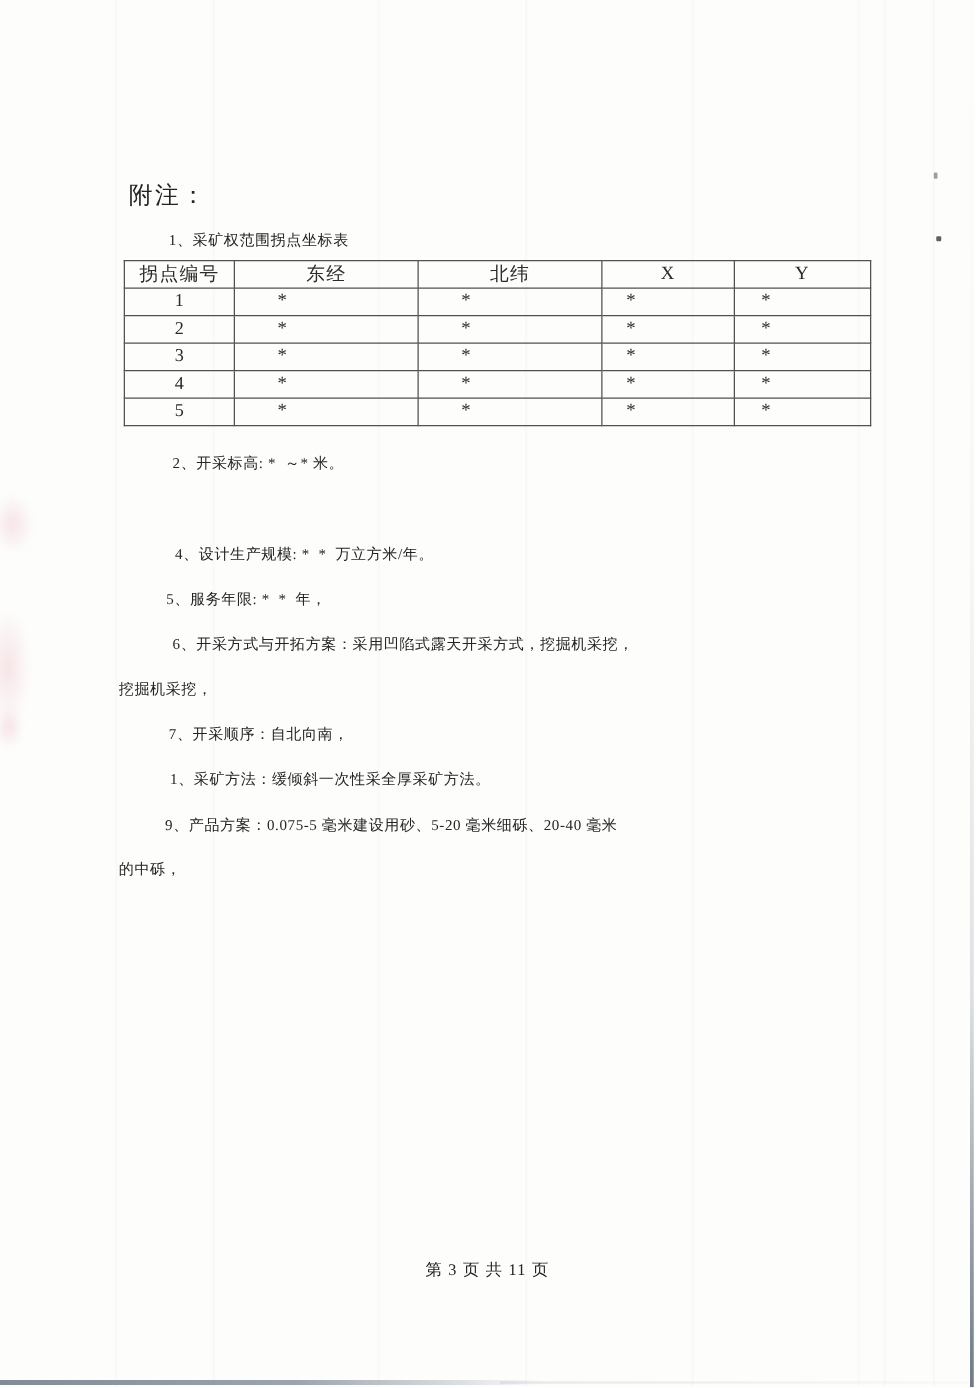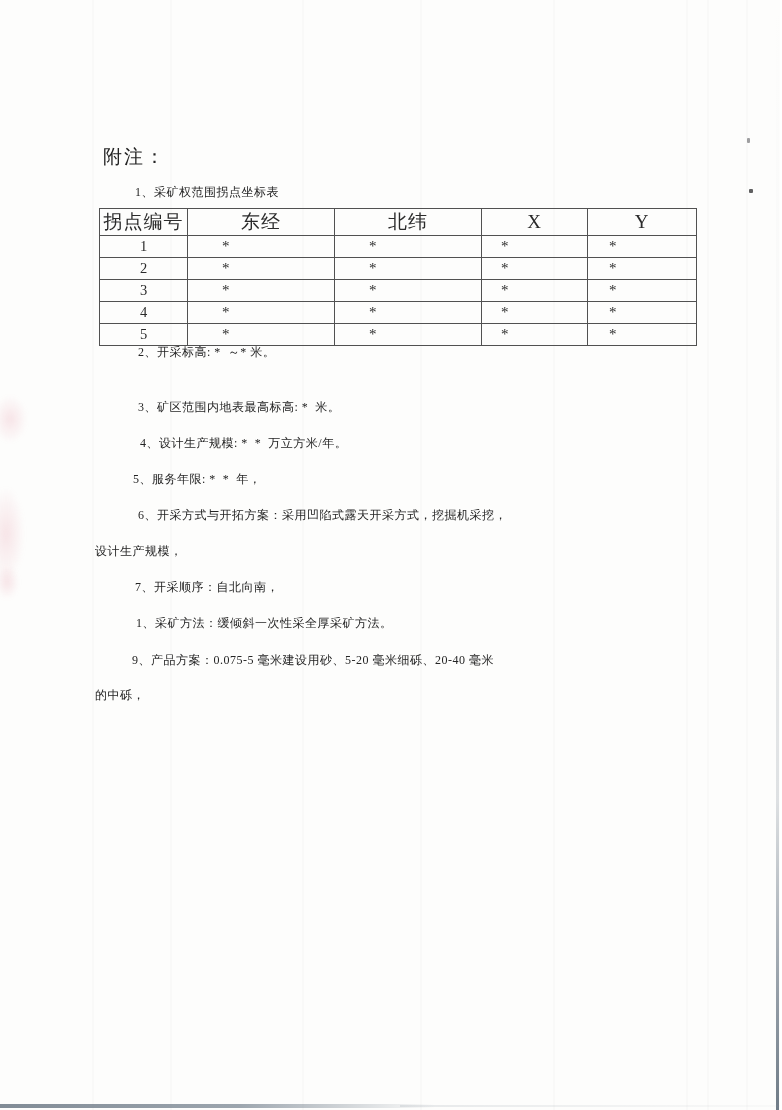--- a/index.html
+++ b/index.html
@@ -89,21 +89,21 @@
     left: 99px;
     top: 208px;
     width: 597px;
     border-collapse: collapse;
     table-layout: fixed;
   }
   .coord-table td {
     border: 1px solid #515151;
     height: 21px;
     padding: 0;
-    font-size: 19px;
+    font-size: 15px;
     color: #2b2b2b;
     overflow: hidden;
   }
   .coord-table td.hdr { text-align: center; letter-spacing: 1px; }
   .coord-table td.num { text-align: center; font-size: 14.5px; }
   .coord-table td.star { text-align: left; font-size: 15px; }
   .coord-table td.star.east  { padding-left: 34px; }
   .coord-table td.star.north { padding-left: 34px; }
   .coord-table td.star.xc    { padding-left: 19px; }
   .coord-table td.star.yc    { padding-left: 21px; }
@@ -192,29 +192,29 @@
       <tr>
         <td class="num">5</td>
         <td class="star east">*</td>
         <td class="star north">*</td>
         <td class="star xc">*</td>
         <td class="star yc">*</td>
       </tr>
     </tbody>
   </table>
 
-  <div class="line" style="left:138px; top:341px;">2、开采标高: *  ～* 米。</div>
-  <div class="line" style="left:138px; top:396px;">3、矿区范围内地表最高标高: *  米。</div>
+  <div class="line" style="left:138px; top:359px;">2、开采标高: *  ～* 米。</div>
   <div class="line" style="left:140px; top:432px;">4、设计生产规模: *  *  万立方米/年。</div>
   <div class="line" style="left:133px; top:468px;">5、服务年限: *  *  年，</div>
   <div class="line" style="left:138px; top:504px;">6、开采方式与开拓方案：采用凹陷式露天开采方式，挖掘机采挖，</div>
-  <div class="line" style="left:95px;  top:540px;">设计生产规模，</div>
+  <div class="line" style="left:95px;  top:540px;">挖掘机采挖，</div>
   <div class="line" style="left:135px; top:576px;">7、开采顺序：自北向南，</div>
   <div class="line" style="left:136px; top:612px;">1、采矿方法：缓倾斜一次性采全厚采矿方法。</div>
   <div class="line" style="left:132px; top:649px;text-align:center;">9、产品方案：0.075-5 毫米建设用砂、5-20 毫米细砾、20-40 毫米</div>
   <div class="line" style="left:95px;  top:684px;">的中砾，</div>
 
+  <div class="footer">第 3 页 共 11 页</div>
 
   <div class="edge-right"></div>
   <div class="edge-bottom"></div>
   <div class="edge-bottom-faint"></div>
 
 </div>
 
 </body></html>

